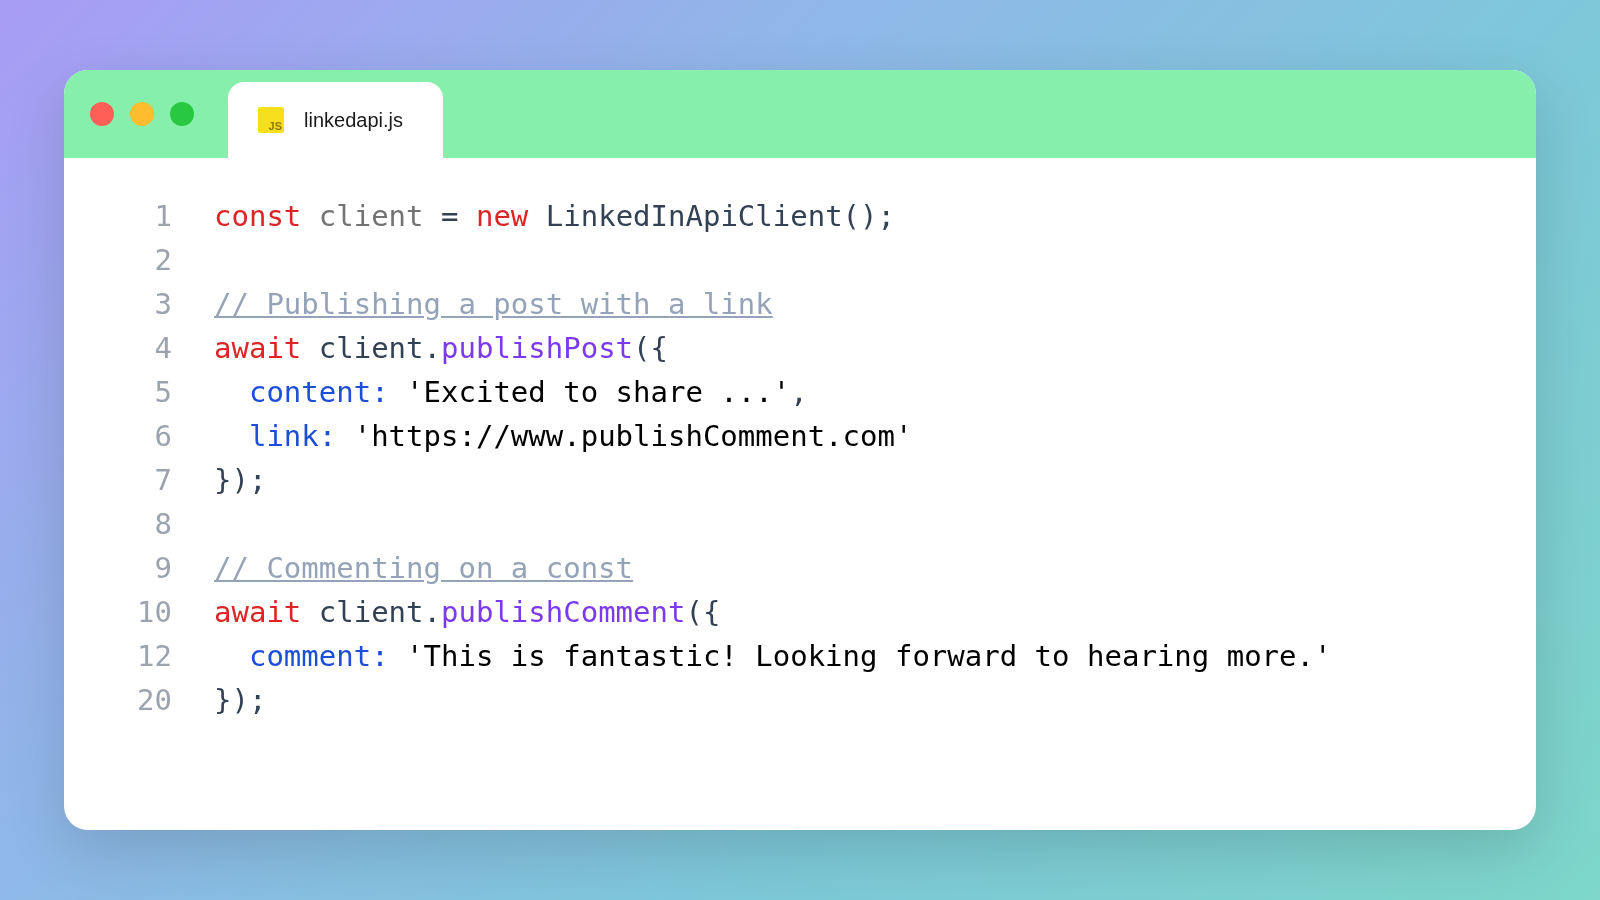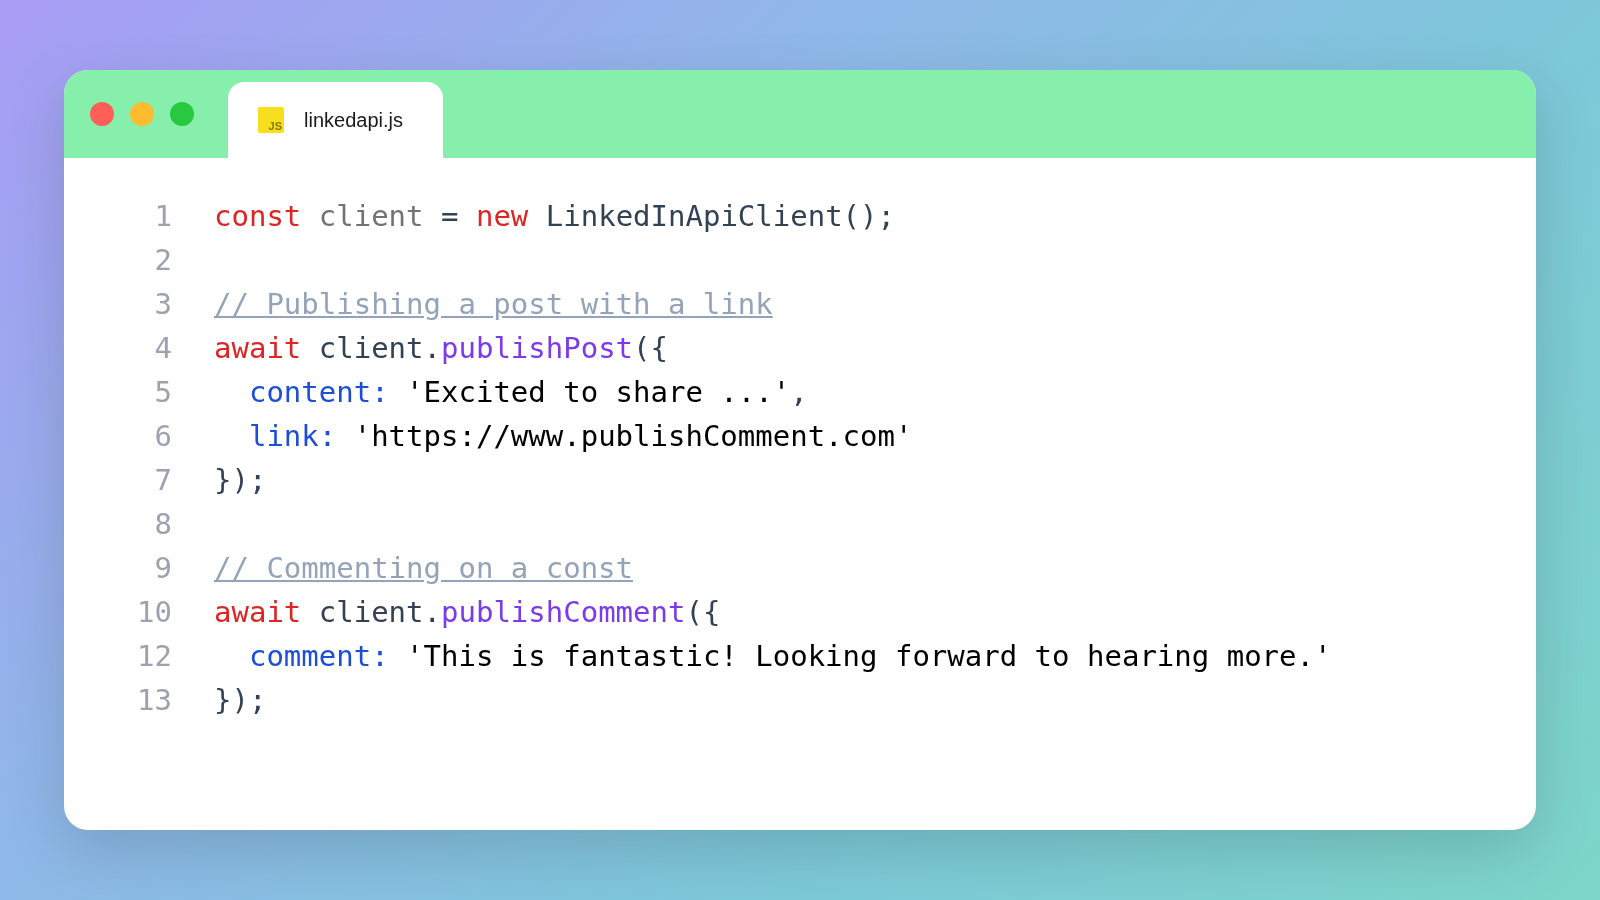--- a/index.html
+++ b/index.html
@@ -167,18 +167,18 @@
       <span class="code"><span class="kw">await</span><span> </span><span class="punct">client.</span><span class="method">publishComment</span><span class="punct">({</span></span>
     </div>
 
 
     <div class="line">
       <span class="ln">12</span>
       <span class="code"><span>  </span><span class="prop">comment:</span><span> </span><span class="str">'This is fantastic! Looking forward to hearing more.'</span></span>
     </div>
 
     <div class="line">
-      <span class="ln">13</span>
+      <span class="ln">20</span>
       <span class="code"><span class="punct">});</span></span>
     </div>
 
   </div>
 </div>
 
 </body></html>

